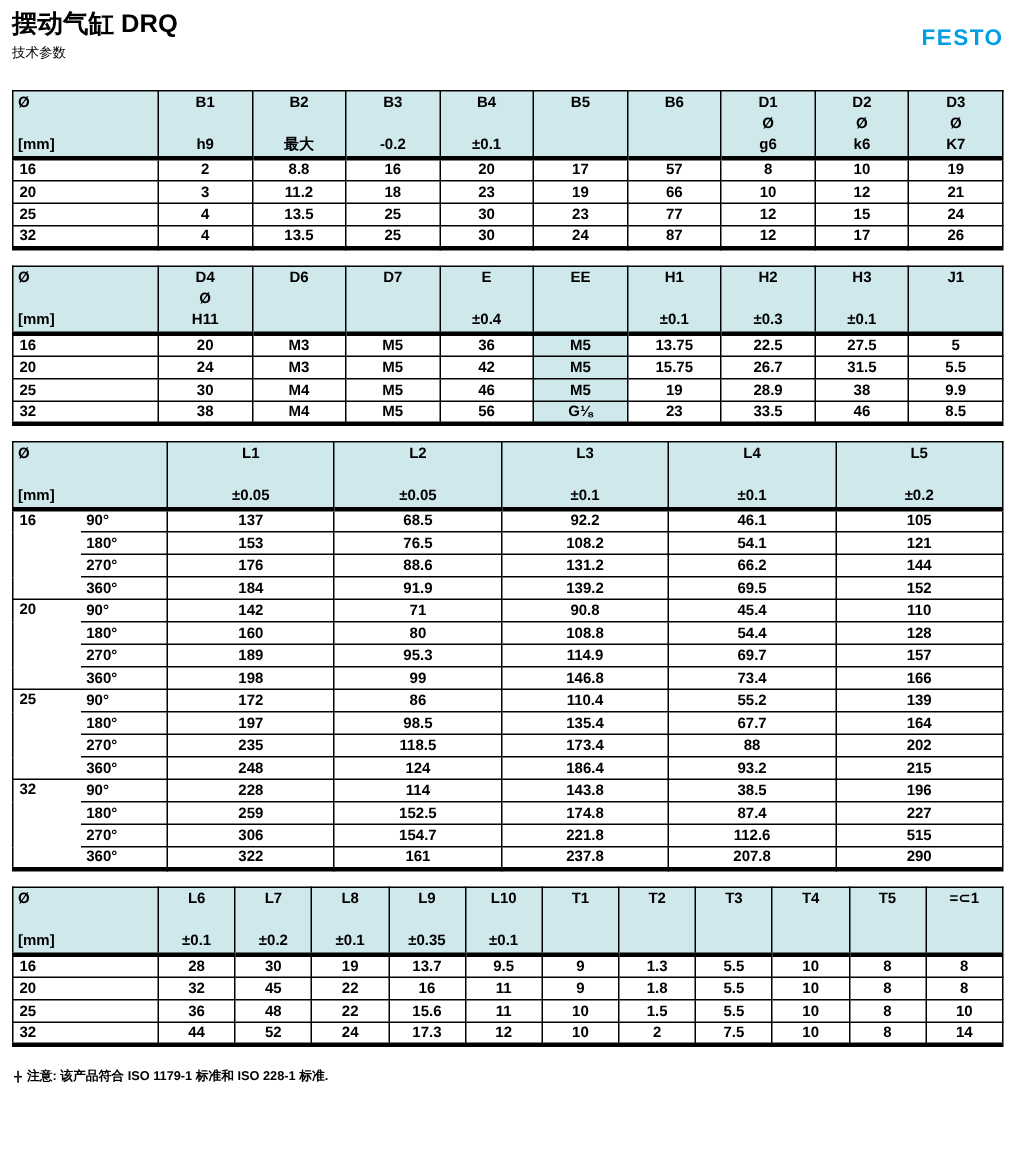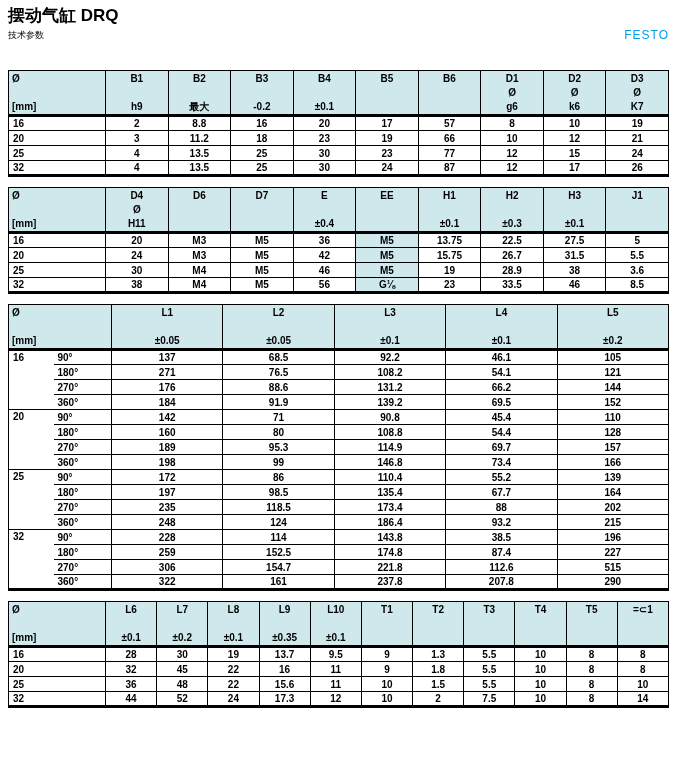--- a/index.html
+++ b/index.html
@@ -3,24 +3,24 @@
 <meta charset="utf-8">
 <style>
   :root{ --hdr:#cfe8ec; --brand:#009fe3; }
   *{ box-sizing:border-box; }
   html,body{ margin:0; padding:0; }
   body{
     width:677px; height:769px; background:#fff; overflow:hidden;
     font-family:"Liberation Sans","DejaVu Sans",sans-serif; color:#000;
   }
   .page{ padding:6px 8px 0 8px; }
-  .pagehead{ display:flex; justify-content:space-between; align-items:flex-end; margin-bottom:28px; }
+  .pagehead{ display:flex; justify-content:space-between; align-items:center; margin-bottom:18px; }
   .title{ font-size:17px; font-weight:bold; line-height:20px; }
   .subtitle{ font-size:9px; margin-top:3px; }
-  .logo{ color:var(--brand); font-size:12px; font-weight:normal; letter-spacing:1px; margin-top:2px; }
+  .logo{ color:var(--brand); font-size:15px; font-weight:bold; letter-spacing:1px; margin-top:2px; }
 
   .twrap{ margin-bottom:10px; }
   table.t{
     border-collapse:collapse; table-layout:fixed; width:661px;
     font-size:10px; font-weight:bold;
     border:1px solid #000; border-bottom:3px solid #000;
   }
   .t th,.t td{ border:1px solid #000; }
   .t thead th{
     background:var(--hdr); border-bottom:3px solid #000;
@@ -307,21 +307,21 @@
             <tr>
               <td class="c0">25</td>
               <td>30</td>
               <td>M4</td>
               <td>M5</td>
               <td>46</td>
               <td class="hl">M5</td>
               <td>19</td>
               <td>28.9</td>
               <td>38</td>
-              <td>3.6</td>
+              <td>9.9</td>
             </tr>
             <tr>
               <td class="c0">32</td>
               <td>38</td>
               <td>M4</td>
               <td>M5</td>
               <td>56</td>
               <td class="hl">G⅛</td>
               <td>23</td>
               <td>33.5</td>
@@ -393,21 +393,21 @@
               <td class="size" rowspan="4">16</td>
               <td class="angle">90°</td>
               <td>137</td>
               <td>68.5</td>
               <td>92.2</td>
               <td>46.1</td>
               <td>105</td>
             </tr>
             <tr>
               <td class="angle">180°</td>
-              <td>271</td>
+              <td>153</td>
               <td>76.5</td>
               <td>108.2</td>
               <td>54.1</td>
               <td>121</td>
             </tr>
             <tr>
               <td class="angle">270°</td>
               <td>176</td>
               <td>88.6</td>
               <td>131.2</td>
@@ -683,13 +683,16 @@
               <td>7.5</td>
               <td>10</td>
               <td>8</td>
               <td>14</td>
             </tr>
           </tbody>
         </table>
       </div>
   </div>
 
+  <div class="note">
+    <span class="note-icon">-|-</span><span>注意: 该产品符合 ISO 1179-1 标准和 ISO 228-1 标准.</span>
+  </div>
 </div>
 
 </body></html>

